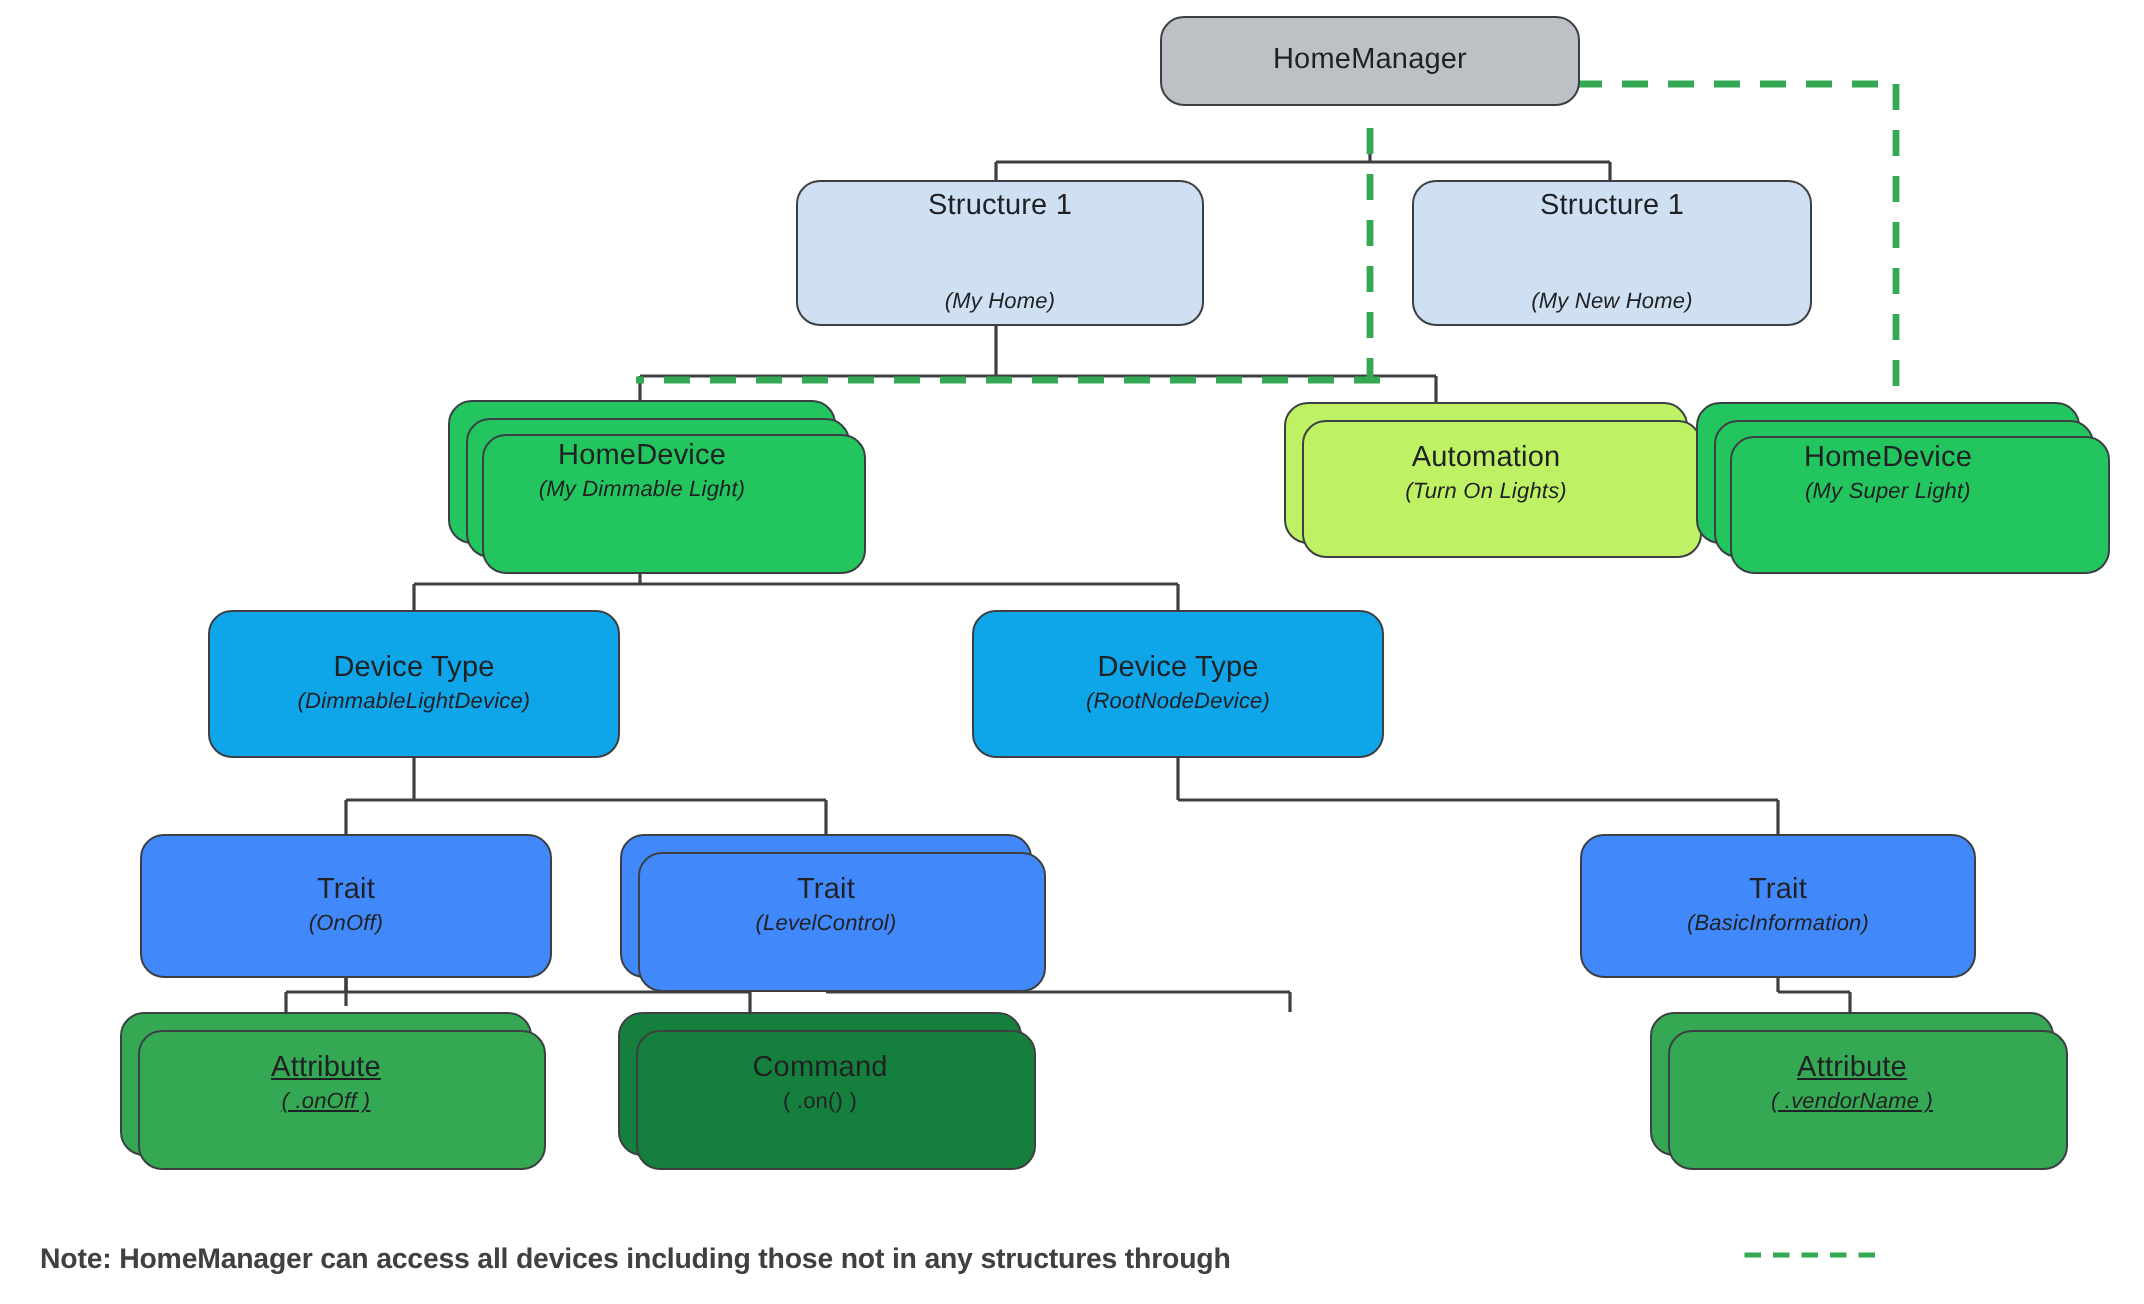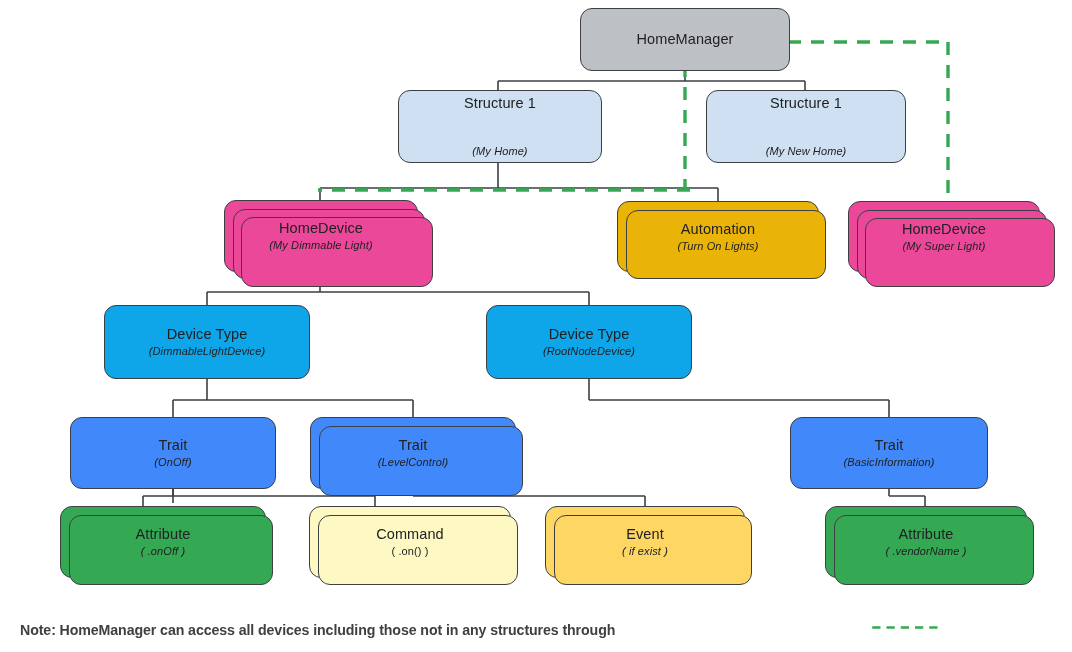--- a/index.html
+++ b/index.html
@@ -37,26 +37,26 @@
     border-radius:12px;
     background:inherit;
     z-index:-1;
     left:8px;top:8px;right:-8px;bottom:-8px;
   }
   .stack::after{left:16px;top:16px;right:-16px;bottom:-16px;}
   .stack2::after{display:none;}
 
   .c-gray   {background:#bdc1c6;}
   .c-blue-l {background:#cfe0f2;gap:31px;}
-  .c-cream  {background:#ec4899;}
-  .c-mauve  {background:#eab308;}
+  .c-cream  {background:#22c55e;}
+  .c-mauve  {background:#bef264;margin-left:25px;}
   .c-orange {background:#0ea5e9;}
   .c-blue   {background:#4189fa;}
-  .c-green  {background:#35a853;}
-  .c-red    {background:#fef9c3;}
+  .c-green  {background:#35a853;text-decoration:underline;}
+  .c-red    {background:#15803d;}
   .c-yellow {background:#fdd663;}
 
   
   #note{
     position:absolute;left:20px;top:622px;
     font-size:14.2px;font-weight:700;color:#404040;letter-spacing:-.1px;
     white-space:nowrap;
   }
   #note-legend{position:absolute;left:860px;top:626px;width:92px;height:3px;}
 </style>
@@ -88,21 +88,21 @@
     </g>
 
     <g fill="none" stroke="#34a853" stroke-width="3.4" stroke-dasharray="13 10" stroke-linecap="butt">
 
       <path d="M685,64 L685,190 M690,190 L318,190"></path>
 
       <path d="M788,42 L948,42 M948,42 L948,202"></path>
     </g>
   </svg>
 
-  <div class="node c-gray" style="left:580px;top:8px;width:210px;height:63px;">
+  <div class="node c-gray" style="left:580px;top:8px;width:210px;height:45px;">
     <span class="t1">HomeManager</span>
   </div>
 
   <div class="node c-blue-l" style="left:398px;top:90px;width:204px;height:73px;">
     <span class="t1">Structure 1</span>
     <span class="t2">(My Home)</span>
   </div>
 
   <div class="node c-blue-l" style="left:706px;top:90px;width:200px;height:73px;">
     <span class="t1">Structure 1</span>
@@ -152,24 +152,20 @@
   <div class="node c-green stack stack2" style="left:60px;top:506px;width:206px;height:72px;">
     <span class="t1">Attribute</span>
     <span class="t2">( .onOff )</span>
   </div>
 
   <div class="node c-red stack stack2" style="left:309px;top:506px;width:202px;height:72px;">
     <span class="t1">Command</span>
     <span class="t2 plain">( .on() )</span>
   </div>
 
-  <div class="node c-yellow stack stack2" style="left:545px;top:506px;width:200px;height:72px;">
-    <span class="t1">Event</span>
-    <span class="t2">( if exist )</span>
-  </div>
 
   <div class="node c-green stack stack2" style="left:825px;top:506px;width:202px;height:72px;">
     <span class="t1">Attribute</span>
     <span class="t2">( .vendorName )</span>
   </div>
 
   <div id="note">Note: HomeManager can access all devices including those not in any structures through</div>
   <svg id="note-legend" viewBox="0 0 92 4" xmlns="http://www.w3.org/2000/svg">
     <path d="M1,2 L91,2" fill="none" stroke="#34a853" stroke-width="3.4" stroke-dasharray="11 8"></path>
   </svg>

